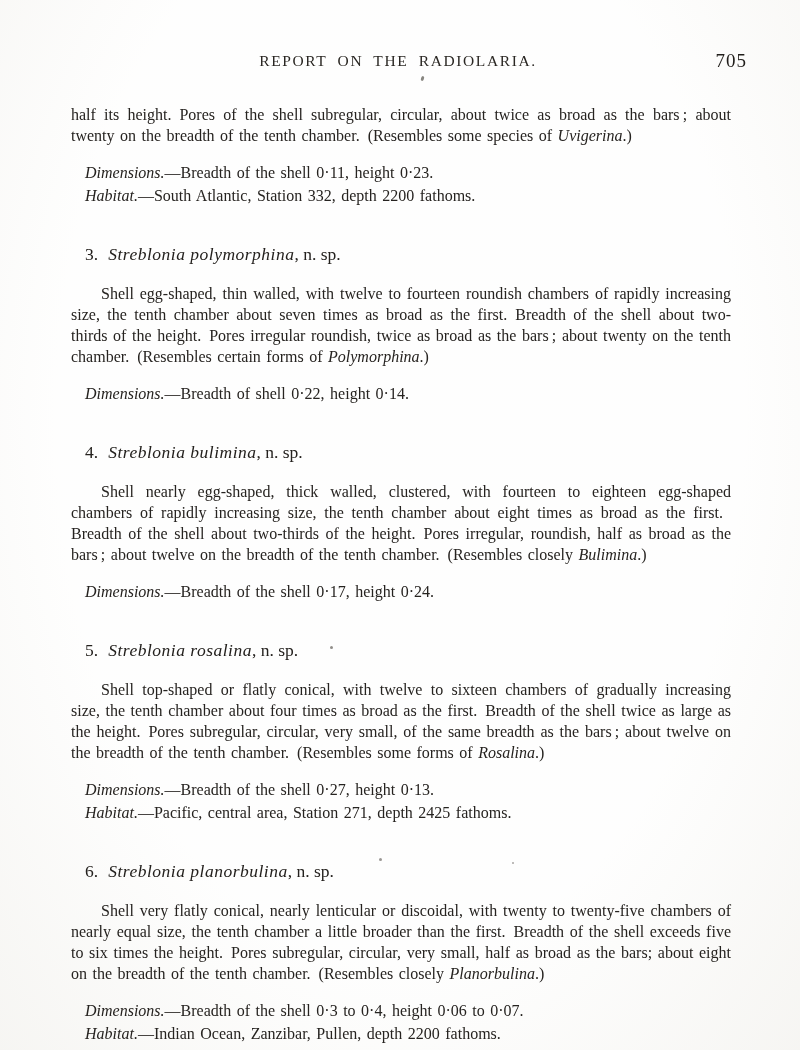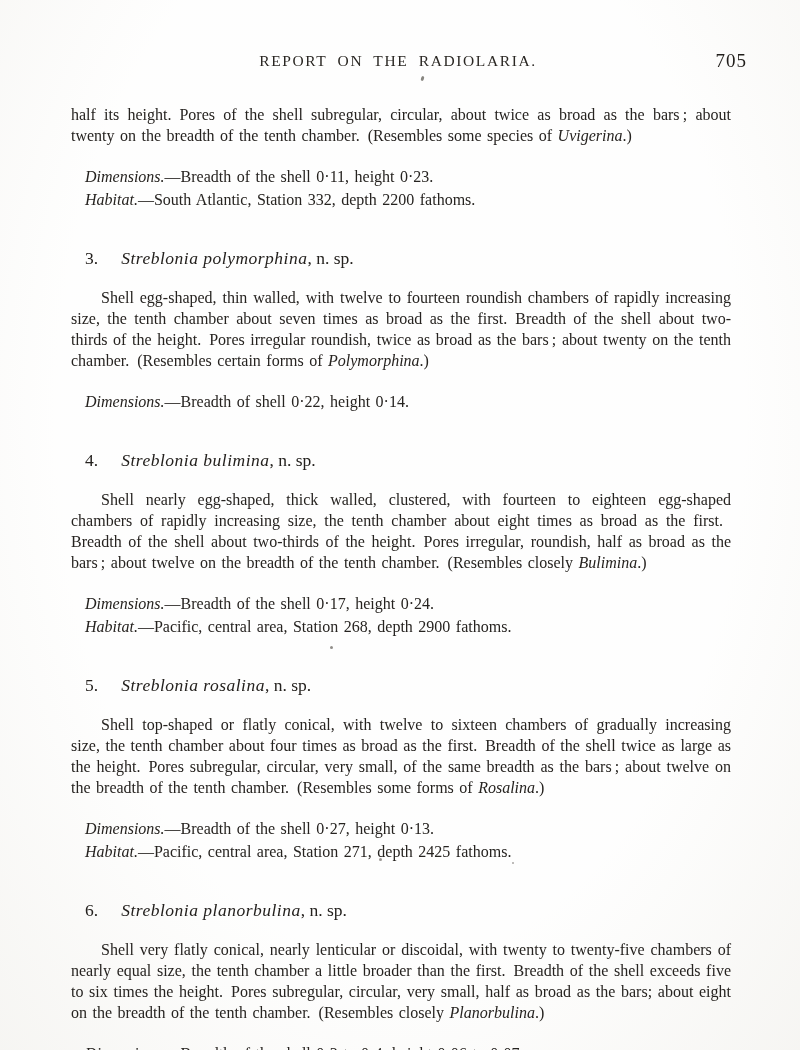--- a/index.html
+++ b/index.html
@@ -64,37 +64,36 @@
   }
   .para.noindent { text-indent: 0; }
 
   .detail-line {
     margin: 0;
     padding-left: 30px;
     font-size: 16px;
     line-height: 21px;
     word-spacing: 1.5px;
   }
-  .detail-line.first { margin-top: 20px; }
+  .detail-line.first { margin-top: 4px; }
   .detail-line + .detail-line { margin-top: 2px; }
   .detail-label { font-style: italic; }
 
   .species-heading {
     margin: 36px 0 0 0;
     padding-left: 30px;
     font-size: 17.5px;
     font-weight: normal;
     line-height: 24px;
     color: #24211e;
   }
   .species-heading .num { margin-right: 10px; }
   .species-heading .sp-name {
     font-style: italic;
     letter-spacing: 0.5px;
-    margin-left: 13px;
   }
   .species-heading + .para { margin-top: 17px; }
 
   i[data-bind] { font-style: italic; }
 
   
   .speck {
     position: absolute;
     background: #56524c;
     border-radius: 50%;
@@ -130,30 +129,30 @@
     <section>
       <h2 class="species-heading"><span class="num" data-bind="species.0.number">3.</span><i class="sp-name" data-bind="species.0.name">Streblonia polymorphina</i><span data-bind="species.0.suffix">, n. sp.</span></h2>
       <p class="para"><span data-bind="species.0.body_pre">Shell egg-shaped, thin walled, with twelve to fourteen roundish chambers of rapidly increasing size, the tenth chamber about seven times as broad as the first. Breadth of the shell about two-thirds of the height. Pores irregular roundish, twice as broad as the bars ; about twenty on the tenth chamber. (Resembles certain forms of </span><i data-bind="species.0.body_italic">Polymorphina</i><span data-bind="species.0.body_post">.)</span></p>
       <p class="detail-line first"><span class="detail-label" data-bind="species.0.dimensions_label">Dimensions.</span><span data-bind="species.0.dimensions_text">—Breadth of shell 0·22, height 0·14.</span></p>
     </section>
 
     <section>
       <h2 class="species-heading"><span class="num" data-bind="species.1.number">4.</span><i class="sp-name" data-bind="species.1.name">Streblonia bulimina</i><span data-bind="species.1.suffix">, n. sp.</span></h2>
       <p class="para"><span data-bind="species.1.body_pre">Shell nearly egg-shaped, thick walled, clustered, with fourteen to eighteen egg-shaped chambers of rapidly increasing size, the tenth chamber about eight times as broad as the first. Breadth of the shell about two-thirds of the height. Pores irregular, roundish, half as broad as the bars ; about twelve on the breadth of the tenth chamber. (Resembles closely </span><i data-bind="species.1.body_italic">Bulimina</i><span data-bind="species.1.body_post">.)</span></p>
       <p class="detail-line first"><span class="detail-label" data-bind="species.1.dimensions_label">Dimensions.</span><span data-bind="species.1.dimensions_text">—Breadth of the shell 0·17, height 0·24.</span></p>
-      <p class="detail-line"><span class="detail-label" data-bind="species.1.habitat_label">Habitat.</span><span data-bind="species.1.habitat_text">—Pacific, central area, Station 268, depth 2900 fathoms.</span></p>
     </section>
 
     <section>
       <h2 class="species-heading"><span class="num" data-bind="species.2.number">5.</span><i class="sp-name" data-bind="species.2.name">Streblonia rosalina</i><span data-bind="species.2.suffix">, n. sp.</span></h2>
       <p class="para"><span data-bind="species.2.body_pre">Shell top-shaped or flatly conical, with twelve to sixteen chambers of gradually increasing size, the tenth chamber about four times as broad as the first. Breadth of the shell twice as large as the height. Pores subregular, circular, very small, of the same breadth as the bars ; about twelve on the breadth of the tenth chamber. (Resembles some forms of </span><i data-bind="species.2.body_italic">Rosalina</i><span data-bind="species.2.body_post">.)</span></p>
       <p class="detail-line first"><span class="detail-label" data-bind="species.2.dimensions_label">Dimensions.</span><span data-bind="species.2.dimensions_text">—Breadth of the shell 0·27, height 0·13.</span></p>
       <p class="detail-line"><span class="detail-label" data-bind="species.2.habitat_label">Habitat.</span><span data-bind="species.2.habitat_text">—Pacific, central area, Station 271, depth 2425 fathoms.</span></p>
     </section>
 
     <section>
       <h2 class="species-heading"><span class="num" data-bind="species.3.number">6.</span><i class="sp-name" data-bind="species.3.name">Streblonia planorbulina</i><span data-bind="species.3.suffix">, n. sp.</span></h2>
       <p class="para"><span data-bind="species.3.body_pre">Shell very flatly conical, nearly lenticular or discoidal, with twenty to twenty-five chambers of nearly equal size, the tenth chamber a little broader than the first. Breadth of the shell exceeds five to six times the height. Pores subregular, circular, very small, half as broad as the bars; about eight on the breadth of the tenth chamber. (Resembles closely </span><i data-bind="species.3.body_italic">Planorbulina</i><span data-bind="species.3.body_post">.)</span></p>
       <p class="detail-line first"><span class="detail-label" data-bind="species.3.dimensions_label">Dimensions.</span><span data-bind="species.3.dimensions_text">—Breadth of the shell 0·3 to 0·4, height 0·06 to 0·07.</span></p>
+      <p class="detail-line"><span class="detail-label" data-bind="species.3.habitat_label">Habitat.</span><span data-bind="species.3.habitat_text">—Indian Ocean, Zanzibar, Pullen, depth 2200 fathoms.</span></p>
     </section>
 
   </div>
 </div>
 
 </body></html>

